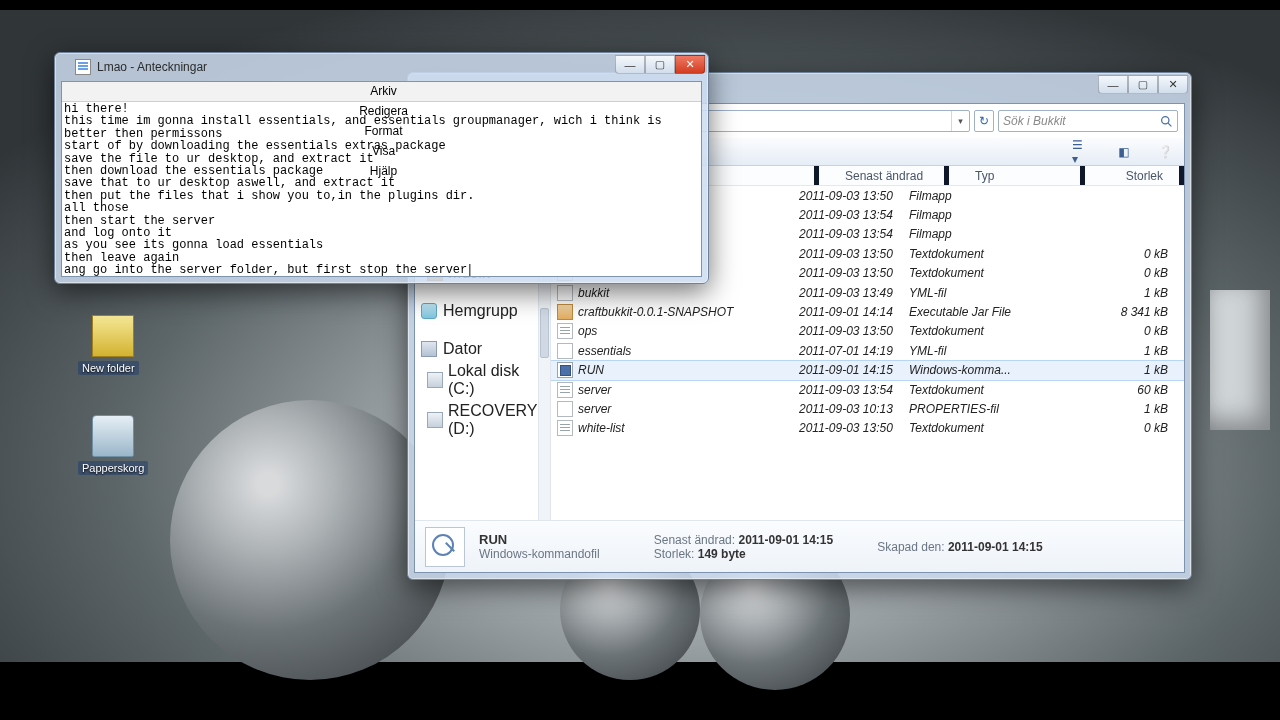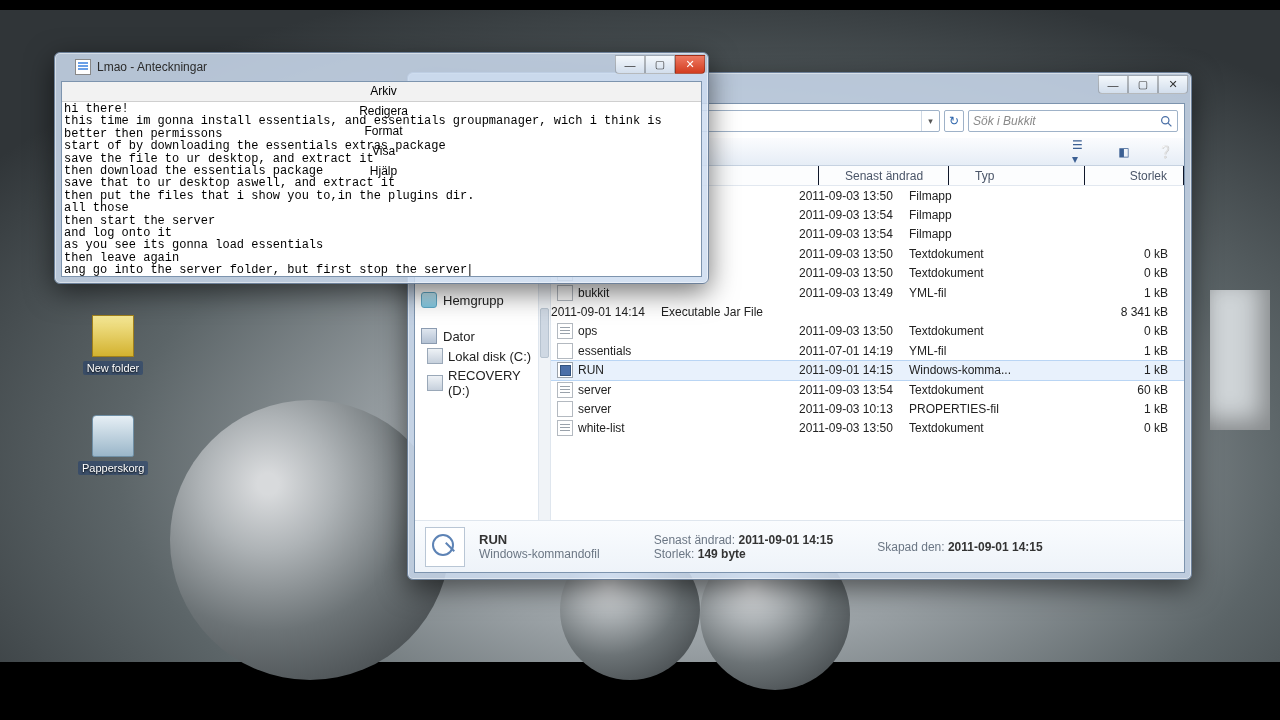--- a/index.html
+++ b/index.html
@@ -18,21 +18,21 @@
   
   .sphere { position:absolute; border-radius:50%;
     background: radial-gradient(circle at 35% 30%, #d8dadc 4%, #aeb3b6 25%, #6c7376 55%, #3a3f42 95%); }
   .sphere.a { left:170px; top:400px; width:280px; height:280px; }
   .sphere.b { left:560px; top:540px; width:140px; height:140px; }
   .sphere.c { left:700px; top:540px; width:150px; height:150px; }
   .block  { position:absolute; background:#cfd4d7; box-shadow: inset -10px -10px 25px rgba(0,0,0,.35);}
   .block.r { right:10px; top:290px; width:60px; height:140px; }
 
   
-  .desk-icon { position:absolute; width:70px; text-align:center; color:#fff; font-size:11px; text-shadow:0 1px 2px #000; }
+  .desk-icon { position:absolute; width:70px; text-align:left; color:#fff; font-size:11px; text-shadow:0 1px 2px #000; }
   .desk-icon .ic { width:42px; height:42px; margin:0 auto 4px; background:linear-gradient(#f5e896,#d3b22f); border:1px solid #a0801c; position:relative;}
   .desk-icon.bin .ic { background:linear-gradient(#e6eff5,#9ab6c9); border:1px solid #6f8fa5; border-radius:4px 4px 2px 2px;}
   .desk-icon .lbl { background:rgba(30,60,110,.5); display:inline-block; padding:1px 4px; border-radius:2px;}
 
   
   .win {
     position:absolute;
     border:1px solid #6d819a;
     border-radius:6px;
     background:rgba(205,220,240,.85);
@@ -54,29 +54,29 @@
   #notepad .menubar span{ padding:2px 6px; font-size:12px; }
   #notepad .textarea { position:absolute; top:20px; left:0; right:0; bottom:0; font-family:"Lucida Console","Courier New",monospace; font-size:12px; line-height:12.4px; white-space:pre-wrap; padding:1px 2px; overflow:hidden;}
   #notepad .textarea::after { content:"|"; margin-left:-1px; }
 
   
   #explorer .client { top:30px; background:#fff; }
   #explorer .toprow { position:absolute; top:4px; left:6px; right:6px; height:26px; display:flex; align-items:center; gap:4px; }
   #explorer .address { flex:1; height:22px; border:1px solid #9fb2c8; background:#fff; border-radius:2px; position:relative;}
   #explorer .address .dd{ position:absolute; right:0; top:0; bottom:0; width:18px; border-left:1px solid #cfd9e5; text-align:center; line-height:20px; font-size:9px; color:#555;}
   #explorer .refresh { width:20px; height:22px; border:1px solid #9fb2c8; background:#fff; border-radius:2px; text-align:center; line-height:20px; font-size:12px; color:#2b63aa;}
-  #explorer .search { width:210px; height:22px; border:1px solid #9fb2c8; background:#fff; border-radius:2px; display:flex; align-items:center; justify-content:space-between; padding:7px 4px; color:#8a8a8a; font-style:italic;}
+  #explorer .search { width:180px; height:22px; border:1px solid #9fb2c8; background:#fff; border-radius:2px; display:flex; align-items:center; justify-content:space-between; padding:7px 4px; color:#8a8a8a; font-style:italic;}
   #explorer .search svg{ width:13px; height:13px; color:#4a6fa6;}
   #explorer .toolbar { position:absolute; top:34px; left:0; right:0; height:28px;
     background:linear-gradient(#fbfcfe,#e6edf6);
     border-bottom:1px solid #c6d2e1; display:flex; align-items:center; padding:0 8px; gap:22px; font-size:12px; color:#1b3d6d;}
   #explorer .toolbar .spacer{flex:1;}
   #explorer .toolbar .tbtn{ width:20px; height:20px; display:flex; align-items:center; justify-content:center; color:#3b5f93;}
   #explorer .body { position:absolute; top:62px; left:0; right:0; bottom:52px; display:flex; }
-  #explorer .nav { width:136px; border-right:1px solid #dfe6ee; overflow:hidden; font-size:13px; padding-top:4px; position:relative;}
+  #explorer .nav { width:136px; border-right:1px solid #dfe6ee; overflow:hidden; font-size:16px; padding-top:4px; position:relative;}
   #explorer .nav .item{ display:flex; align-items:center; gap:5px; padding:2px 6px 2px 12px; color:#222;}
   #explorer .nav .hdr{ padding:6px 6px 2px 6px; display:flex; gap:6px; align-items:center; color:#222;}
   #explorer .nav .hdr.sep{ margin-top:12px;}
   #explorer .nav .vscroll{ position:absolute; right:0; top:0; bottom:0; width:12px; background:#f0f3f7; border-left:1px solid #dfe6ee;}
   #explorer .nav .vscroll .th{ position:absolute; left:1px; right:1px; top:40%; height:50px; background:#cfd8e3; border:1px solid #b7c3d0; border-radius:2px;}
   .ic16{width:16px;height:16px;flex:none;}
   .ic-folder{background:linear-gradient(#fde9a0,#f3c755);border:1px solid #caa33a;border-radius:1px;}
   .ic-lib  {background:linear-gradient(#cfe3ff,#8cb6ef);border:1px solid #6a93cf;border-radius:2px;}
   .ic-pic  {background:linear-gradient(#bfe5b2,#7fc46e);border:1px solid #5f9e50;}
   .ic-doc  {background:linear-gradient(#fff,#e8eef6);border:1px solid #a9b8cc;}
@@ -87,23 +87,23 @@
   .ic-disk {background:linear-gradient(#eef2f6,#c6d0dc);border:1px solid #9aa8b8;}
   .ic-txt  {background:#fff;border:1px solid #b3b9c0;position:relative;}
   .ic-txt::after{content:"";position:absolute;left:2px;right:2px;top:3px;height:1px;background:#9aa2ab;box-shadow:0 3px 0 #9aa2ab,0 6px 0 #9aa2ab;}
   .ic-yml  {background:#fff;border:1px solid #b3b9c0;}
   .ic-jar  {background:linear-gradient(#f3d7a8,#e3ac5f);border:1px solid #bd8a3e;}
   .ic-bat  {background:#fff;border:1px solid #9aa2ab;position:relative;}
   .ic-bat::before{content:"";position:absolute;left:2px;top:2px;width:9px;height:9px;background:#4b6fa8;border:1px solid #32527f;}
   .ic-prop {background:#fff;border:1px solid #b3b9c0;}
   #explorer .list { flex:1; position:relative; overflow:hidden;}
   #explorer .cols { position:absolute; top:0; left:0; right:0; height:20px; display:flex; font-size:12px; color:#4a5568; border-bottom:1px solid #e2e8f0; background:#fcfdfe;}
-  #explorer .cols div{ padding:3px 6px; border-right:1px solid #0f172a;margin-left:20px;}
+  #explorer .cols div{ padding:3px 6px; border-right:5px solid #0f172a;margin-left:20px;}
   .c-name{flex:0 0 248px;} .c-date{flex:0 0 110px;} .c-type{flex:0 0 116px;} .c-size{flex:1; text-align:right; padding-right:16px !important;}
-  #explorer .rows { position:absolute; top:20px; left:0; right:0; bottom:0; overflow:hidden;}
+  #explorer .rows { position:absolute; top:20px; left:0; right:0; bottom:0; overflow:hidden;font-style:italic;}
   #explorer .row { display:flex; align-items:center; font-size:12px; color:#222; height:19.4px;}
   #explorer .row.sel{ background:#e8f1fc; outline:1px solid #b9d5f4;}
   #explorer .row .c-name{ display:flex; align-items:center; gap:5px; padding-left:6px;}
   #explorer .details { position:absolute; left:0; right:0; bottom:0; height:52px; border-top:1px solid #dfe6ee; background:linear-gradient(#fafcfe,#eef3f9); display:flex; align-items:center; padding:4px 10px; gap:14px; font-size:12px; color:#444;}
   #explorer .details .thumb{ width:40px; height:40px; border:1px solid #b9c6d5; background:#fff; position:relative;}
   #explorer .details .thumb::before{content:"";position:absolute;left:6px;top:6px;width:18px;height:18px;border:2px solid #5d83b5;border-radius:50%;}
   #explorer .details .thumb::after{content:"";position:absolute;left:18px;top:18px;width:12px;height:2px;background:#5d83b5;transform:rotate(45deg);}
   #explorer .details .meta b{color:#333;}
   #explorer .details .lbl{color:#6b7684;}
 </style>
@@ -252,20 +252,24 @@
             <div class="row">
               <div class="c-name">
                 <span class="ic16 ic-yml"></span>
                 <span>bukkit</span>
               </div>
               <div class="c-date">2011-09-03 13:49</div>
               <div class="c-type">YML-fil</div>
               <div class="c-size">1 kB</div>
             </div>
             <div class="row">
+              <div class="c-name">
+                <span class="ic16 ic-jar"></span>
+                <span>craftbukkit-0.0.1-SNAPSHOT</span>
+              </div>
               <div class="c-date">2011-09-01 14:14</div>
               <div class="c-type">Executable Jar File</div>
               <div class="c-size">8 341 kB</div>
             </div>
             <div class="row">
               <div class="c-name">
                 <span class="ic16 ic-txt"></span>
                 <span>ops</span>
               </div>
               <div class="c-date">2011-09-03 13:50</div>

